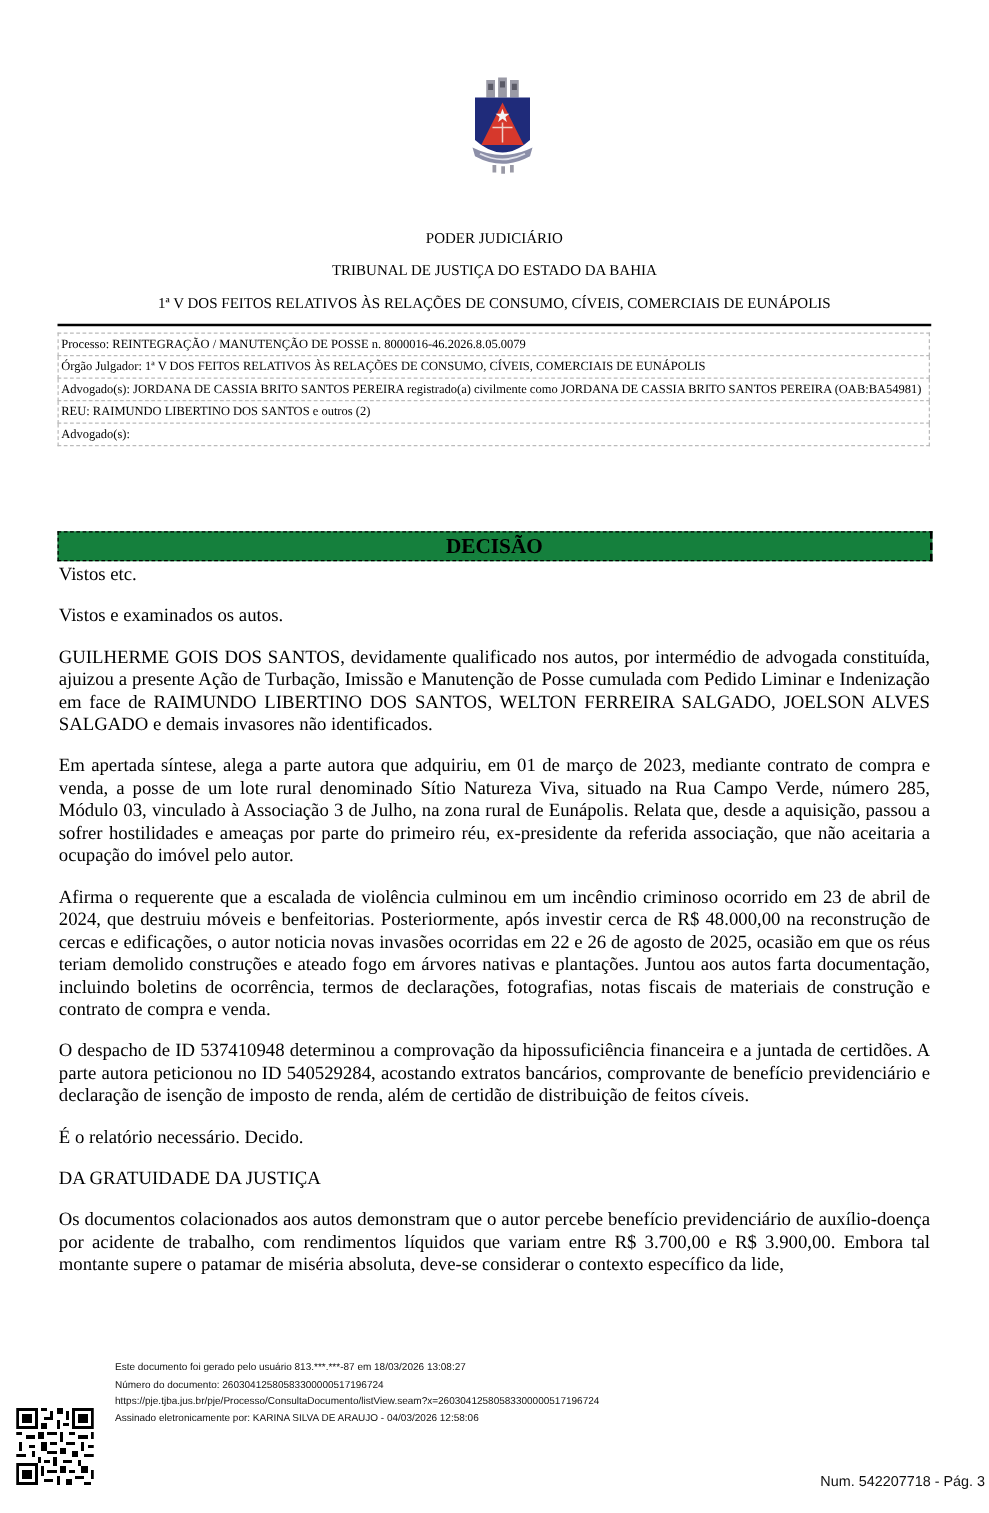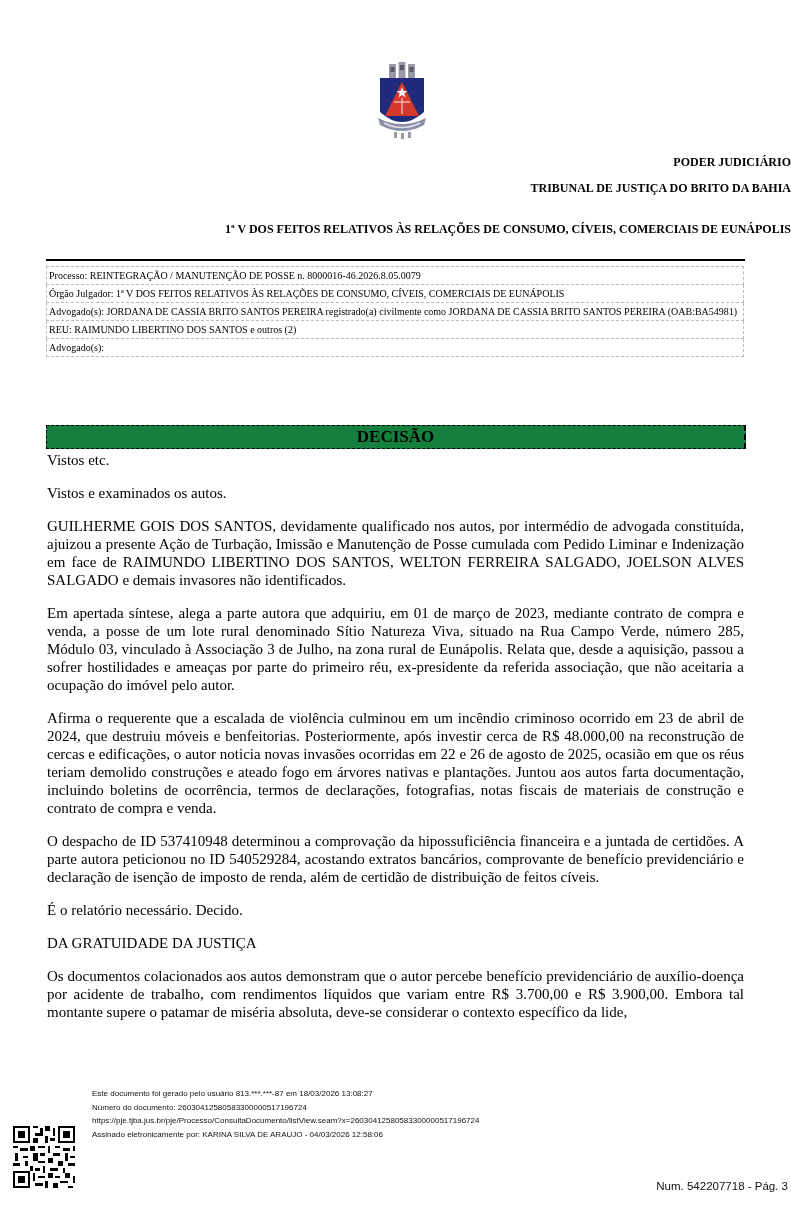--- a/index.html
+++ b/index.html
@@ -3,24 +3,24 @@
   <meta charset="utf-8">
   <style>
     html, body { margin: 0; padding: 0; background: #ffffff; }
     body { width: 791px; height: 1210px; position: relative; overflow: hidden; color: #000; }
     .page { position: absolute; left: 0; top: 0; width: 791px; height: 1210px; }
     .serif { font-family: "Liberation Serif", "DejaVu Serif", serif; }
     .sans { font-family: "Liberation Sans", "DejaVu Sans", sans-serif; }
 
     .crest { position: absolute; left: 372px; top: 60px; width: 60px; height: 80px; }
 
-    .hdr { position: absolute; left: 0; width: 791px; text-align: right; font-weight: bold; font-size: 12px; }
+    .hdr { position: absolute; left: 0; width: 791px; text-align: center; font-weight: normal; font-size: 12px; margin-top: 28px; }
     .hdr1 { top: 155px; }
     .hdr2 { top: 181px; }
-    .hdr3 { top: 222px; }
+    .hdr3 { top: 207px; }
 
     .rule { position: absolute; left: 46px; width: 699px; top: 259px; height: 0; border-top: 2px solid #000; }
 
     .info { position: absolute; left: 46px; top: 266px; width: 698px; border-collapse: collapse; font-size: 10px; line-height: 14px; }
     .info td { border: 1px dashed #bbbbbb; padding: 2px 2px 1px 2px; text-align: justify; vertical-align: top; }
 
     .decisao { position: absolute; left: 46px; top: 425px; width: 697px; height: 22px; background: #15803d;
       border: 1px dashed #000; border-right: 2px dashed #000; text-align: center; font-weight: bold; font-size: 17px; line-height: 22px; }
 
     .body { position: absolute; left: 47px; top: 451px; width: 697px; font-size: 15px; line-height: 18px; text-align: justify; }
@@ -53,21 +53,21 @@
     <line x1="22" y1="42" x2="38" y2="42" stroke="#f0d0c8" stroke-width="1.2"></line>
 
     <path d="M6 58 Q30 70 54 58 L52 65 Q30 77 8 65 Z" fill="#8c8fa8"></path>
     <path d="M12 63 Q30 72 48 63" stroke="#dfe0ea" stroke-width="1.5" fill="none"></path>
     <rect x="22" y="72" width="3" height="6" fill="#9a9aa6"></rect>
     <rect x="29" y="73" width="3" height="6" fill="#9a9aa6"></rect>
     <rect x="36" y="72" width="3" height="6" fill="#9a9aa6"></rect>
   </svg>
 
   <div class="hdr hdr1 serif">PODER JUDICIÁRIO</div>
-  <div class="hdr hdr2 serif">TRIBUNAL  DE JUSTIÇA DO BRITO DA BAHIA</div>
+  <div class="hdr hdr2 serif">TRIBUNAL  DE JUSTIÇA DO ESTADO DA BAHIA</div>
   <div class="hdr hdr3 serif">1ª V DOS FEITOS RELATIVOS ÀS RELAÇÕES DE CONSUMO, CÍVEIS, COMERCIAIS DE EUNÁPOLIS</div>
 
   <div class="rule"></div>
 
   <table class="info serif">
     <tbody>
         <tr>
           <td>Processo: REINTEGRAÇÃO / MANUTENÇÃO DE POSSE n. 8000016-46.2026.8.05.0079</td>
         </tr>
     <tr>

